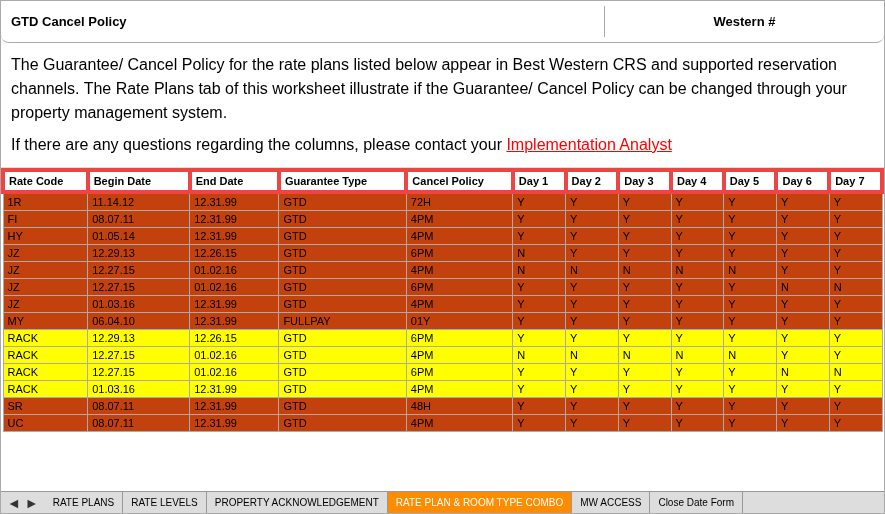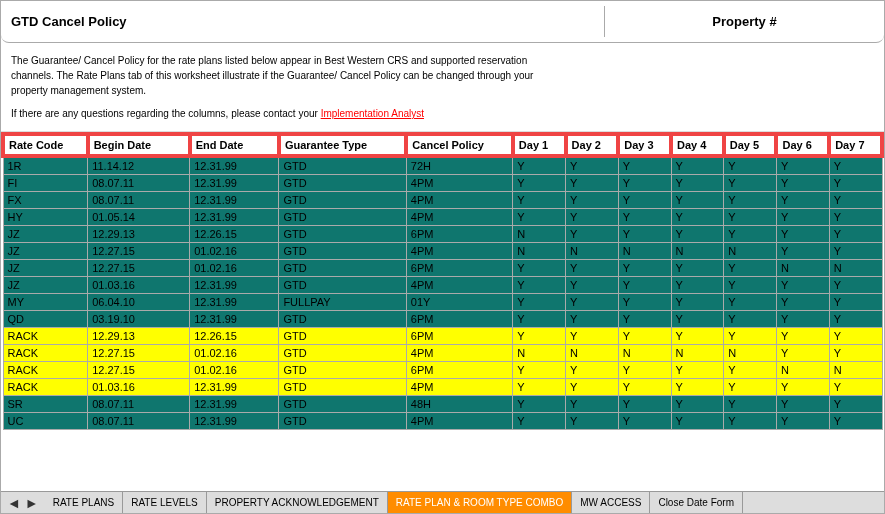--- a/index.html
+++ b/index.html
@@ -42,21 +42,21 @@
       padding: 8px 10px;
       text-align: center;
       width: 280px;
       border-left: 1px solid #aaa;
     }
 
     .description-section {
       padding: 10px 10px 6px 10px;
       border-bottom: 1px solid #ddd;
       line-height: 1.5;
-      font-size: 10px;
+      font-size: 16px;
     }
 
     .description-text {
       margin-bottom: 6px;
     }
 
     .contact-line {
       margin-top: 8px;
       margin-bottom: 4px;
     }
@@ -92,21 +92,21 @@
       border: 1px solid #aaa;
       padding: 2px 4px;
       white-space: nowrap;
     }
 
     .row-yellow {
       background-color: #ffff00;
     }
 
     .row-normal {
-      background-color: #0f766e;
+      background-color: #c2410c;
     }
 
     
     .col-rate { width: 60px; }
     .col-begin { width: 80px; }
     .col-end { width: 70px; margin-top: 35px; }
     .col-gtype { width: 100px; }
     .col-cpolicy { width: 80px; }
     .col-day { width: 40px; }
 
@@ -148,21 +148,21 @@
       color: #fff;
     }
   </style>
 </head>
 <body>
 
 <div class="spreadsheet-container">
 
   <div class="header-row">
     <div class="header-title">GTD Cancel Policy</div>
-    <div class="header-property">Property #</div>
+    <div class="header-property">Western #</div>
   </div>
 
   <div class="description-section">
     <div class="description-text">
       <span>The Guarantee/ Cancel Policy for the rate plans listed below appear in  Best Western CRS and supported reservation</span><br>
       <span>channels. The Rate Plans tab of this worksheet  illustrate if the Guarantee/ Cancel Policy can be changed through your</span><br>
       <span>property management system.</span>
     </div>
     <div class="contact-line">
       <span>If there are any questions regarding the columns, please contact your </span><a class="analyst-link">Implementation Analyst</a>
@@ -210,34 +210,20 @@
             <td>4PM</td>
             <td>Y</td>
             <td>Y</td>
             <td>Y</td>
             <td>Y</td>
             <td>Y</td>
             <td>Y</td>
             <td>Y</td>
           </tr>
           <tr class="row-normal">
-            <td>FX</td>
-            <td>08.07.11</td>
-            <td>12.31.99</td>
-            <td>GTD</td>
-            <td>4PM</td>
-            <td>Y</td>
-            <td>Y</td>
-            <td>Y</td>
-            <td>Y</td>
-            <td>Y</td>
-            <td>Y</td>
-            <td>Y</td>
-          </tr>
-          <tr class="row-normal">
             <td>HY</td>
             <td>01.05.14</td>
             <td>12.31.99</td>
             <td>GTD</td>
             <td>4PM</td>
             <td>Y</td>
             <td>Y</td>
             <td>Y</td>
             <td>Y</td>
             <td>Y</td>
@@ -299,34 +285,20 @@
             <td>Y</td>
             <td>Y</td>
             <td>Y</td>
           </tr>
           <tr class="row-normal">
             <td>MY</td>
             <td>06.04.10</td>
             <td>12.31.99</td>
             <td>FULLPAY</td>
             <td>01Y</td>
-            <td>Y</td>
-            <td>Y</td>
-            <td>Y</td>
-            <td>Y</td>
-            <td>Y</td>
-            <td>Y</td>
-            <td>Y</td>
-          </tr>
-          <tr class="row-normal">
-            <td>QD</td>
-            <td>03.19.10</td>
-            <td>12.31.99</td>
-            <td>GTD</td>
-            <td>6PM</td>
             <td>Y</td>
             <td>Y</td>
             <td>Y</td>
             <td>Y</td>
             <td>Y</td>
             <td>Y</td>
             <td>Y</td>
           </tr>
           <tr class="row-yellow">
             <td>RACK</td>

